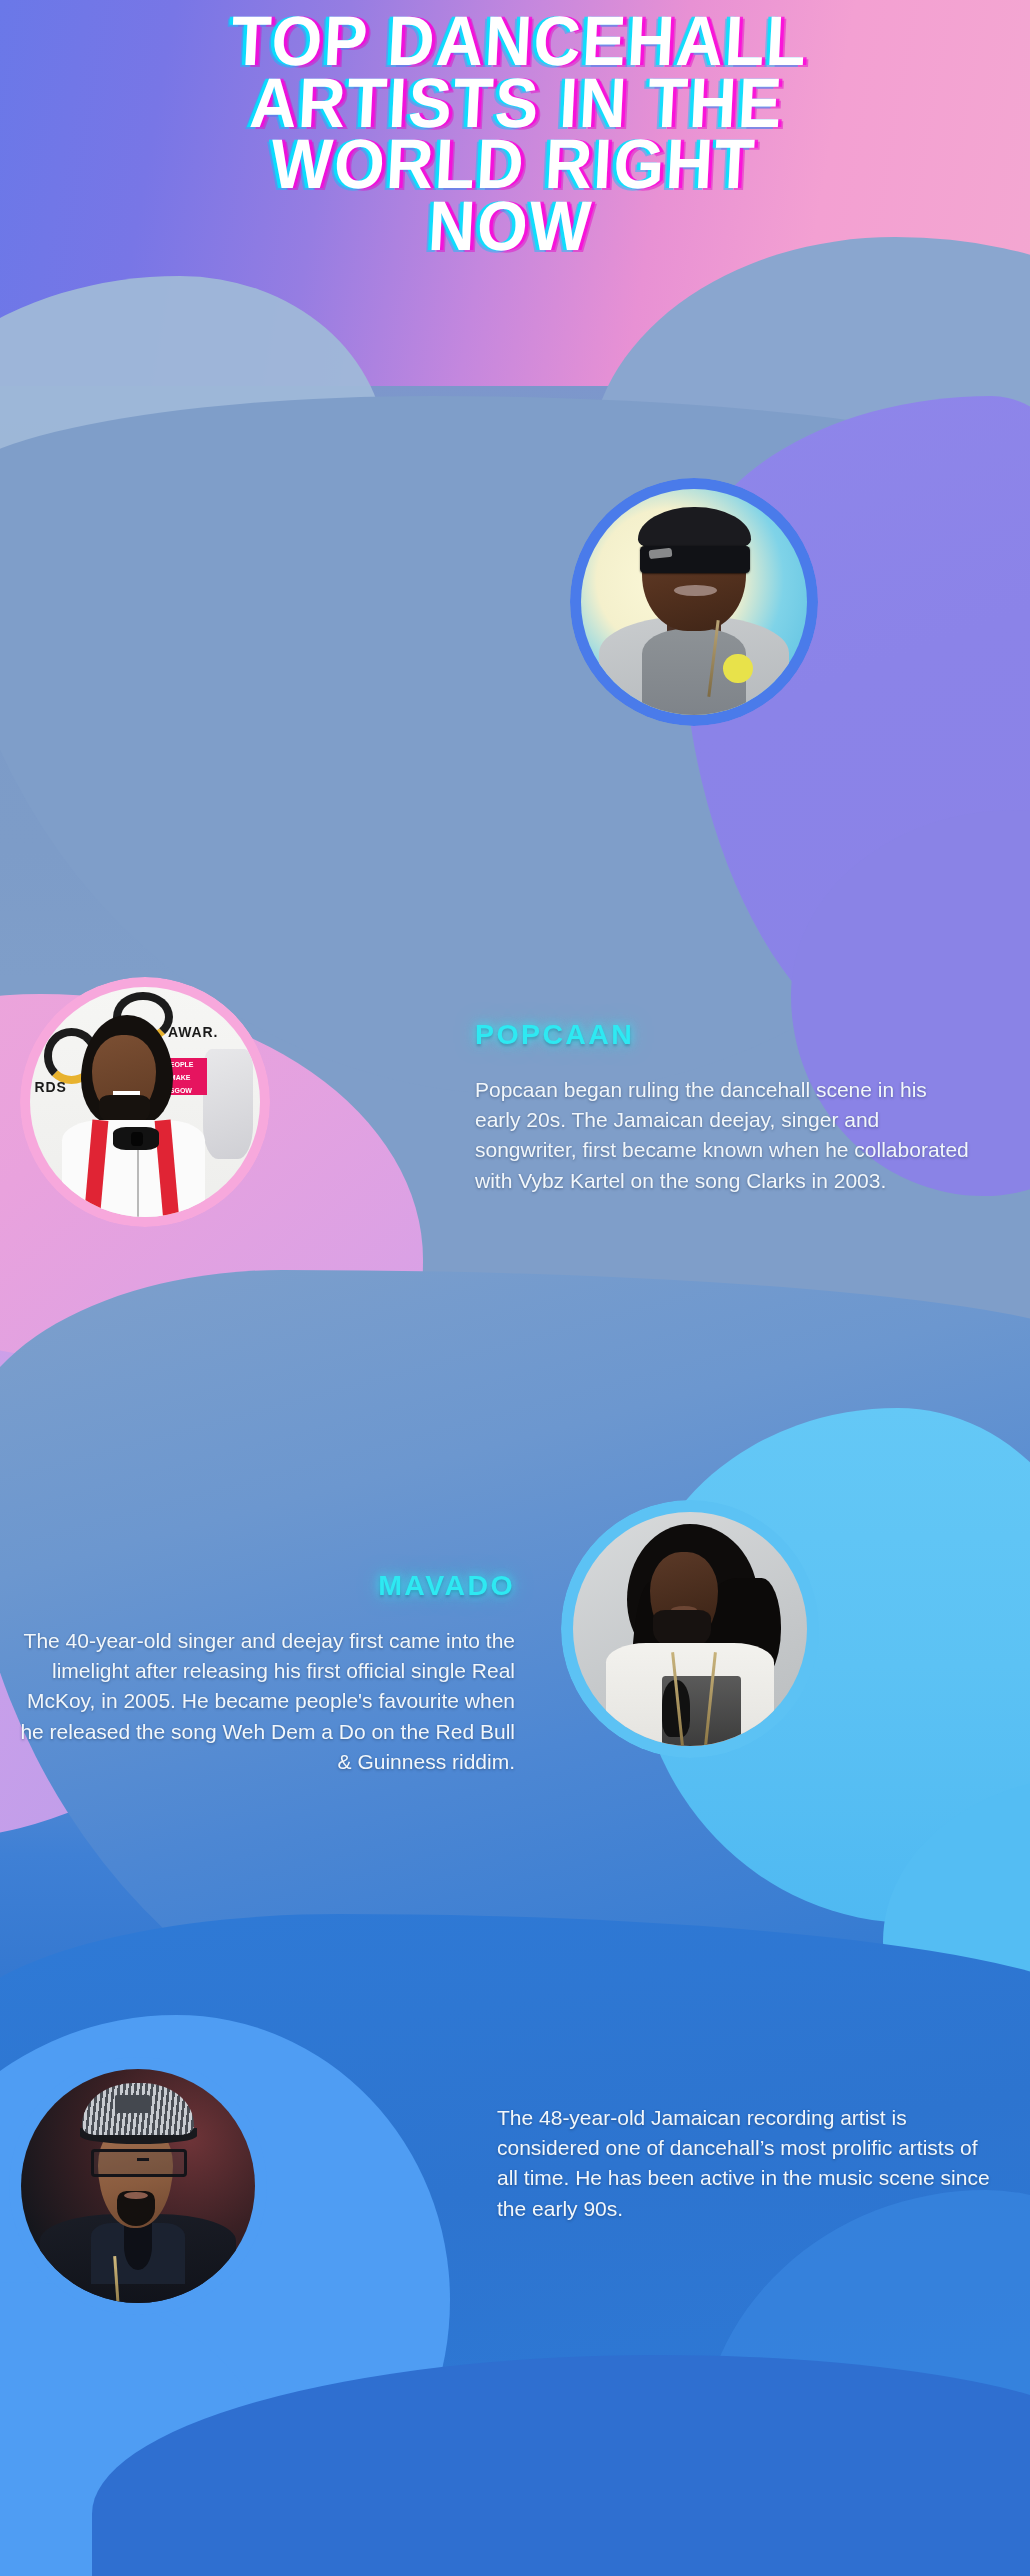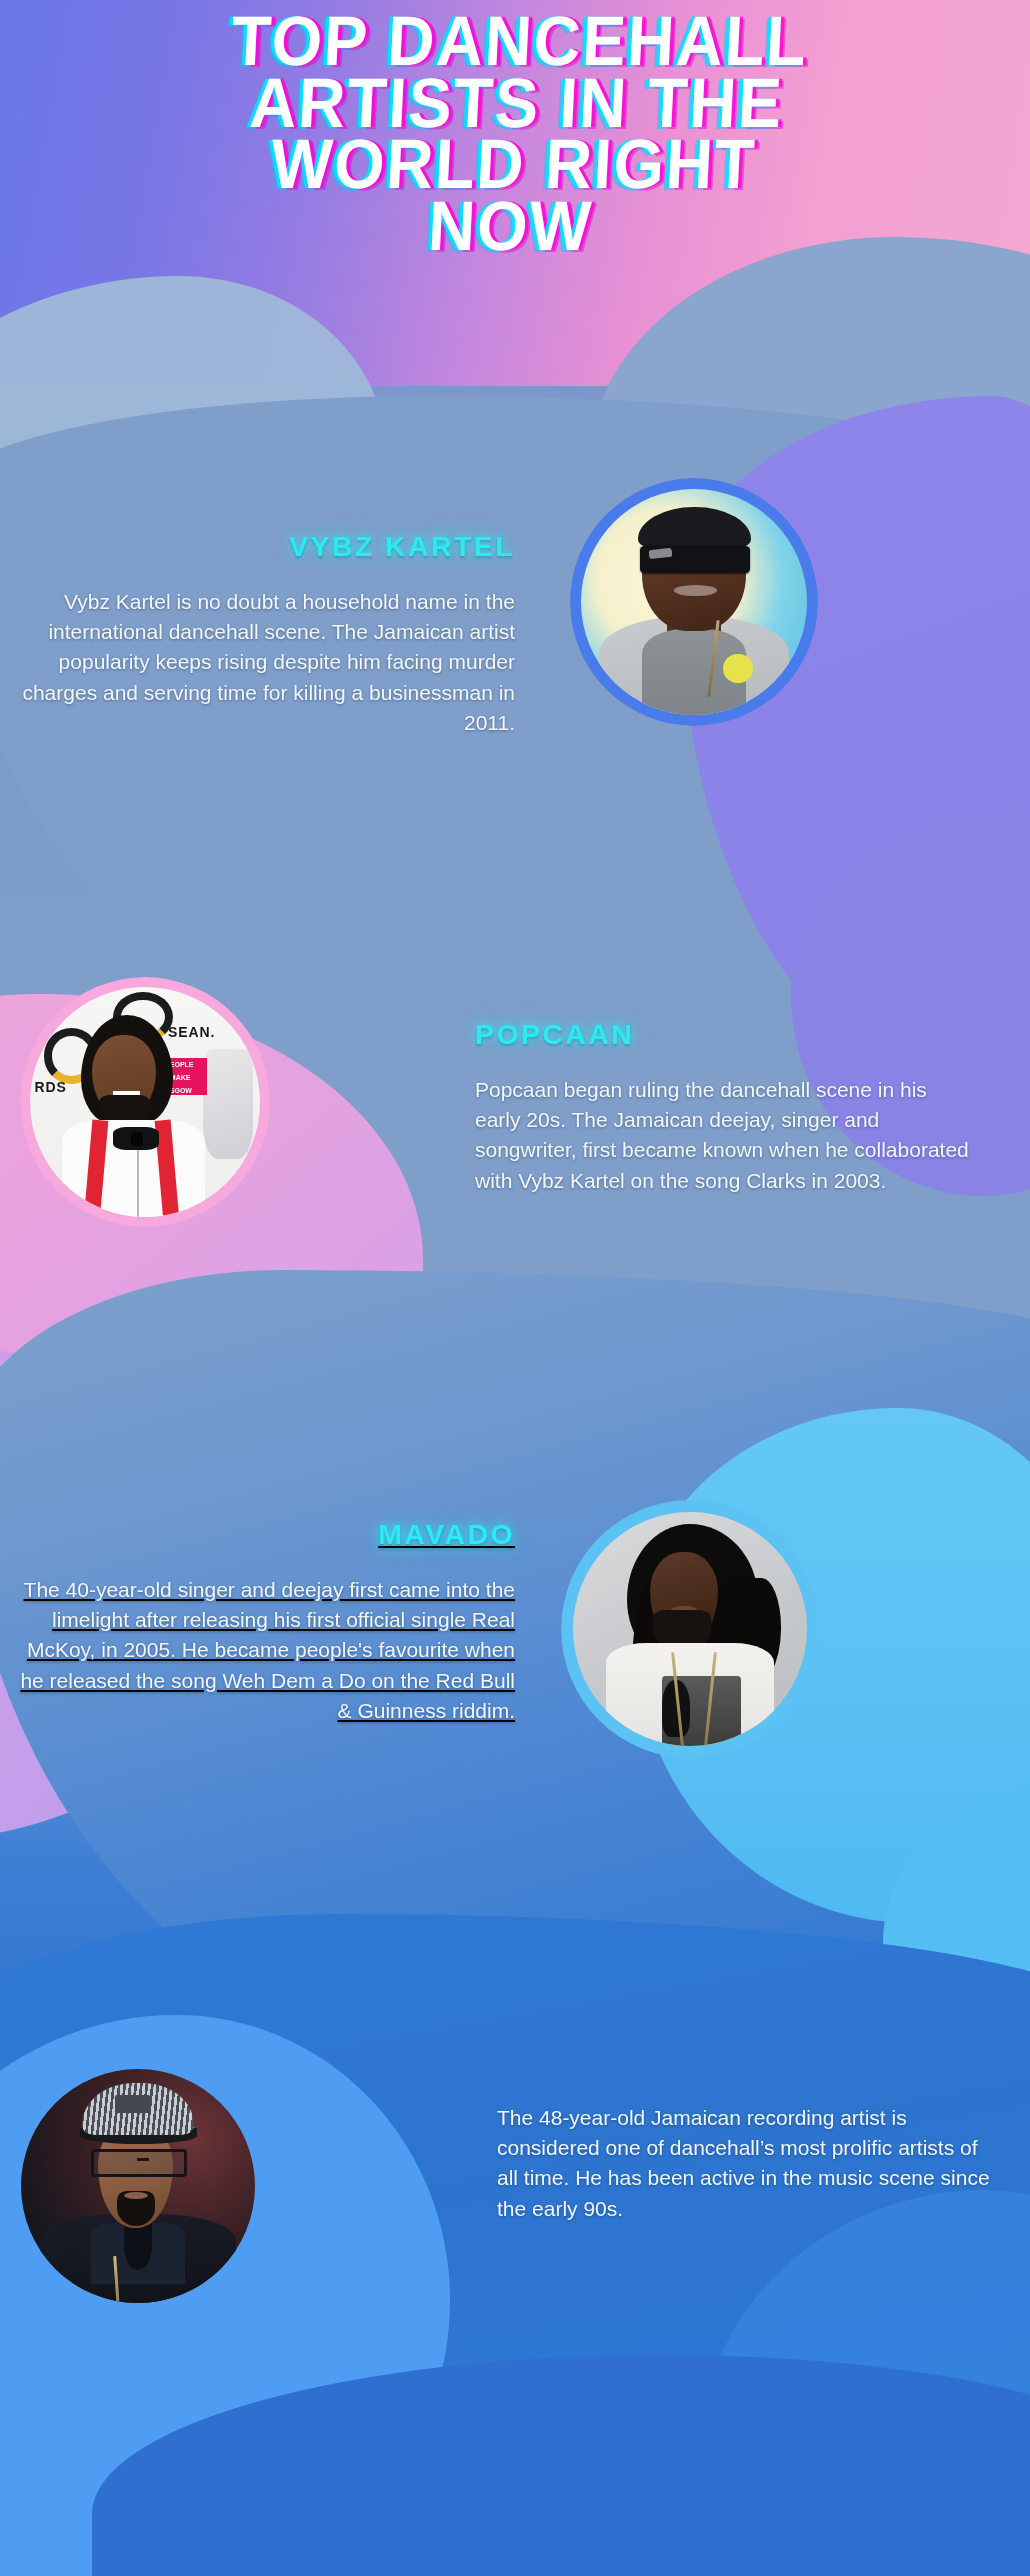--- a/index.html
+++ b/index.html
@@ -309,24 +309,20 @@
   <div class="blob sp-halo2"></div>
   <div class="blob bottom-blue"></div>
 
   <div class="title-wrap">
     <span class="title">TOP DANCEHALL
 ARTISTS IN THE
 WORLD RIGHT
 NOW</span>
   </div>
 
-  <div class="section" style="left:0px; top:530px; width:515px;">
-    <div class="artist-name align-right">VYBZ KARTEL</div>
-    <div class="artist-bio align-right" style="padding-left:7.4px;">Vybz Kartel is no doubt a household name in the international dancehall scene. The Jamaican artist popularity keeps rising despite him facing murder charges and serving time for killing a businessman in 2011.</div>
-  </div>
 
   <div class="photo" style="left:570px; top:478px; width:248px; height:248px;">
     <div class="ring" style="background:#4A7BEA;"></div>
     <div class="inner" style="left:11px; top:11px; right:11px; bottom:11px;">
       <div class="pimg">
         <div class="vk-bg"></div>
         <div class="vk-body"></div>
         <div class="vk-neck"></div>
         <div class="vk-shirt"></div>
         <div class="vk-head"></div>
@@ -341,21 +337,21 @@
   </div>
 
   <div class="photo" style="left:20px; top:977px; width:250px; height:250px;">
     <div class="ring" style="background:#F7A8DC;"></div>
     <div class="inner" style="left:10px; top:10px; right:10px; bottom:10px;">
       <div class="pimg">
         <div class="pc-bg"></div>
         <div class="pc-logo1"></div>
         <div class="pc-logo2"></div>
         <div class="pc-txt1">RDS</div>
-        <div class="pc-txt2">SEAN.</div>
+        <div class="pc-txt2">AWAR.</div>
         <div class="pc-trophy"></div>
         <div class="pc-pink">
           <span>EOPLE</span>
           <span>MAKE</span>
           <span>SGOW</span>
         </div>
         <div class="pc-hair"></div>
         <div class="pc-face"></div>
         <div class="pc-smile"></div>
         <div class="pc-beard"></div>
@@ -367,21 +363,21 @@
         <div class="pc-bowknot"></div>
       </div>
     </div>
   </div>
 
   <div class="section" style="left:475px; top:1018px; width:515px;">
     <div class="artist-name align-left">POPCAAN</div>
     <div class="artist-bio align-left" style="padding-right:13px;">Popcaan began ruling the dancehall scene in his early 20s. The Jamaican deejay, singer and songwriter, first became known when he collaborated with Vybz Kartel on the song Clarks in 2003.</div>
   </div>
 
-  <div class="section" style="left:0px; top:1518px; width:515px;text-decoration:underline;">
+  <div class="section" style="left:0px; top:1569px; width:515px;">
     <div class="artist-name align-right">MAVADO</div>
     <div class="artist-bio align-right" style="padding-left:7.4px;">The 40-year-old singer and deejay first came into the limelight after releasing his first official single Real McKoy, in 2005. He became people's favourite when he released the song Weh Dem a Do on the Red Bull &amp; Guinness riddim.</div>
   </div>
 
   <div class="photo" style="left:561px; top:1500px; width:258px; height:258px;">
     <div class="ring" style="background:#5CC2F4;"></div>
     <div class="inner" style="left:12px; top:12px; right:12px; bottom:12px;">
       <div class="pimg">
         <div class="mv-bg"></div>
         <div class="mv-hair"></div>

